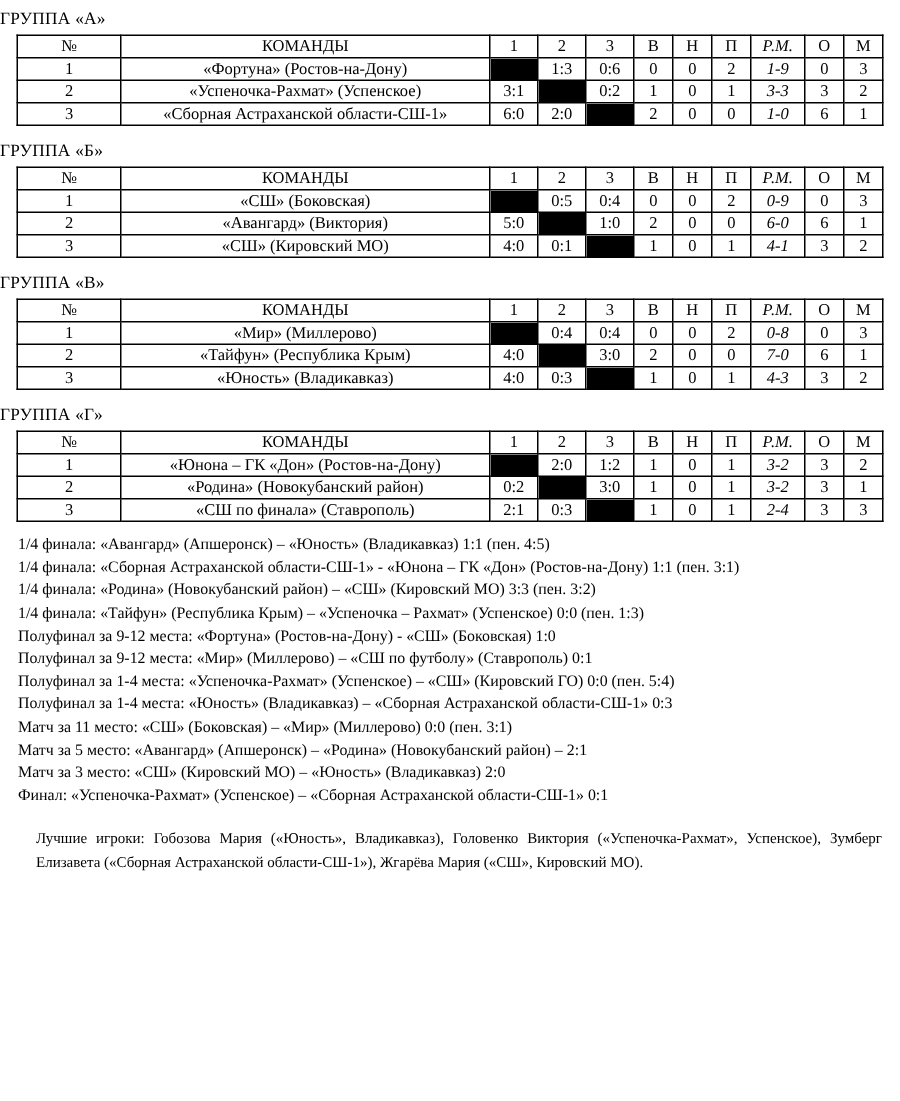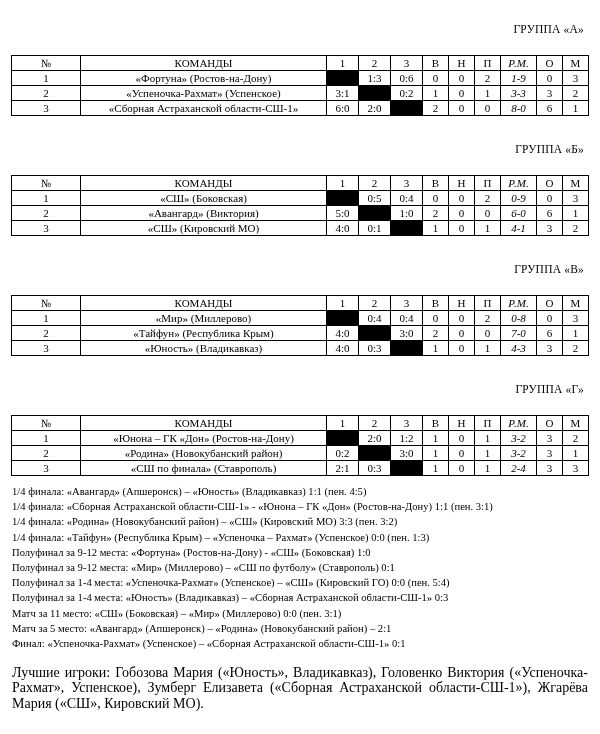--- a/index.html
+++ b/index.html
@@ -15,24 +15,24 @@
     font-size: 11px;
     position: relative;
     overflow: hidden;
   }
   .page {
     width: 600px;
     padding: 0;
     box-sizing: border-box;
   }
   .group-title {
-    text-align: right;
+    text-align: left;
     font-size: 11.5px;
     font-family: "Liberation Serif", serif;
-    margin: 16px;
+    margin: 0;
     padding: 7px 0 4px 0;
     letter-spacing: 0.2px;
   }
   table.grp {
     border-collapse: collapse;
     margin: 0 auto;
     width: 578px;
     table-layout: fixed;
     font-size: 11px;
   }
@@ -62,22 +62,22 @@
     padding: 8px 12px 0 12px;
     font-size: 10.6px;
     line-height: 15.2px;
     font-family: "Liberation Serif", serif;
   }
   .results .line {
     margin: 0;
     white-space: nowrap;
   }
   .best {
-    padding: 14px 12px 0 12px;
-    font-size: 14px;
+    padding: 14px 12px 0 24px;
+    font-size: 10px;
     line-height: 15.2px;
     text-align: justify;
     font-family: "Liberation Serif", serif;
   }
   .spacer-sm { height: 4px; }
 </style>
 </head>
 <body>
 
 <div class="page">
@@ -129,21 +129,21 @@
         </tr>
         <tr>
           <td class="num">3</td>
           <td class="teams">«Сборная Астраханской области-СШ-1»</td>
           <td class="cell">6:0</td>
           <td class="cell">2:0</td>
           <td class="cell blk"></td>
           <td class="stat">2</td>
           <td class="stat">0</td>
           <td class="stat">0</td>
-          <td class="pm">8-0</td>
+          <td class="pm">1-0</td>
           <td class="stat">6</td>
           <td class="stat">1</td>
         </tr>
       </tbody>
     </table>
   </div>
 
   <div class="spacer-sm"></div>
 
   <div class="group-block">
@@ -340,18 +340,19 @@
     <p class="line">1/4 финала: «Авангард» (Апшеронск) – «Юность» (Владикавказ) 1:1 (пен. 4:5)</p>
     <p class="line">1/4 финала: «Сборная Астраханской области-СШ-1» - «Юнона – ГК «Дон» (Ростов-на-Дону) 1:1 (пен. 3:1)</p>
     <p class="line">1/4 финала: «Родина» (Новокубанский район) – «СШ» (Кировский МО) 3:3 (пен. 3:2)</p>
     <p class="line">1/4 финала: «Тайфун» (Республика Крым) – «Успеночка – Рахмат» (Успенское) 0:0 (пен. 1:3)</p>
     <p class="line">Полуфинал за 9-12 места: «Фортуна» (Ростов-на-Дону) - «СШ» (Боковская) 1:0</p>
     <p class="line">Полуфинал за 9-12 места: «Мир» (Миллерово) – «СШ по футболу» (Ставрополь) 0:1</p>
     <p class="line">Полуфинал за 1-4 места: «Успеночка-Рахмат» (Успенское) – «СШ» (Кировский ГО) 0:0 (пен. 5:4)</p>
     <p class="line">Полуфинал за 1-4 места: «Юность» (Владикавказ) – «Сборная Астраханской области-СШ-1» 0:3</p>
     <p class="line">Матч за 11 место: «СШ» (Боковская) – «Мир» (Миллерово) 0:0 (пен. 3:1)</p>
     <p class="line">Матч за 5 место: «Авангард» (Апшеронск) – «Родина» (Новокубанский район) – 2:1</p>
+    <p class="line">Матч за 3 место: «СШ» (Кировский МО) – «Юность» (Владикавказ) 2:0</p>
     <p class="line">Финал: «Успеночка-Рахмат» (Успенское) – «Сборная Астраханской области-СШ-1» 0:1</p>
   </div>
 
   <div class="best">Лучшие игроки: Гобозова Мария («Юность», Владикавказ), Головенко Виктория («Успеночка-Рахмат», Успенское), Зумберг Елизавета («Сборная Астраханской области-СШ-1»), Жгарёва Мария («СШ», Кировский МО).</div>
 
 </div>
 
 </body></html>

